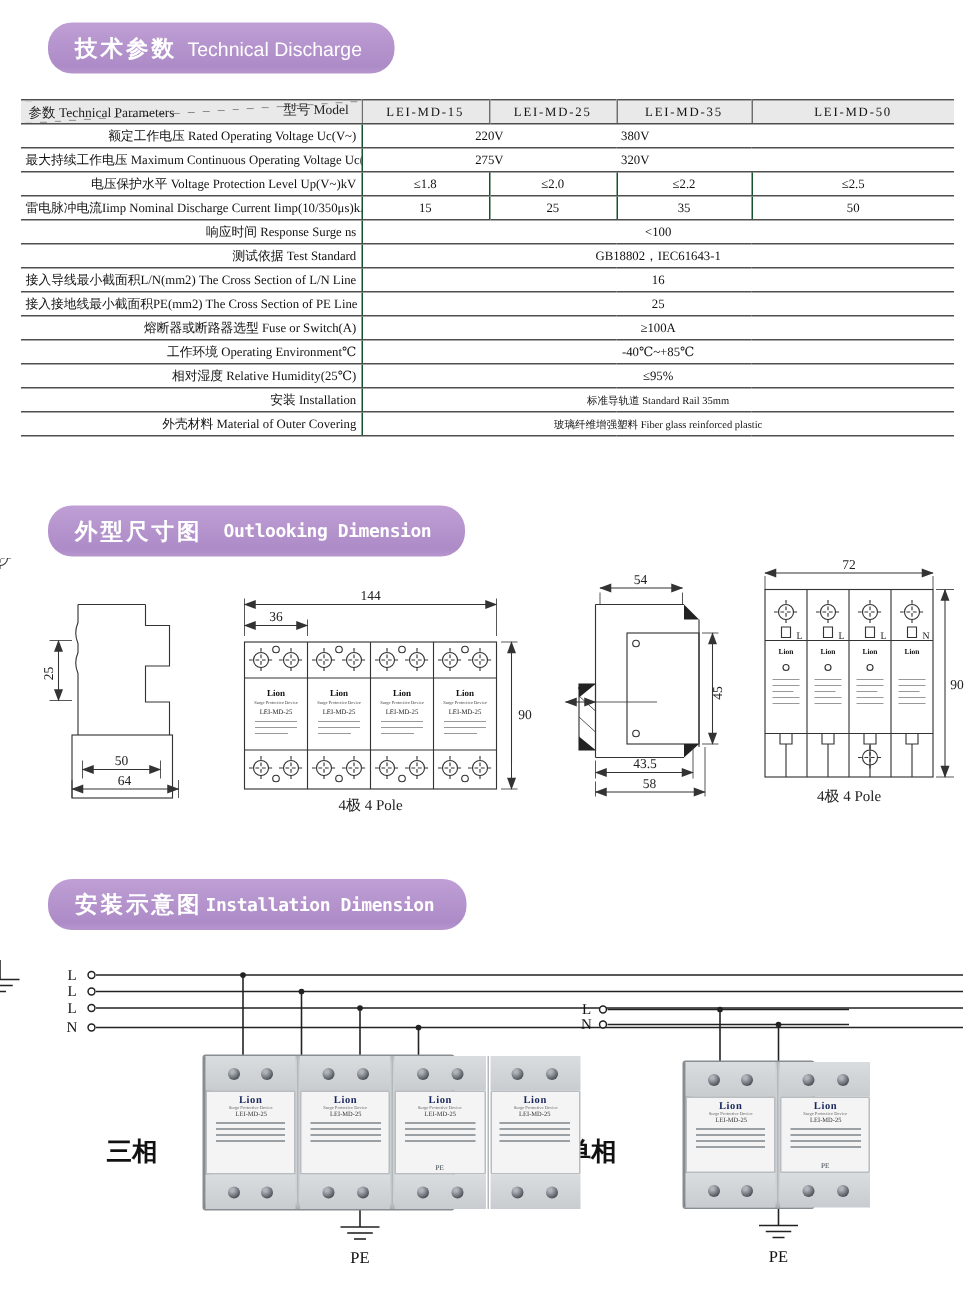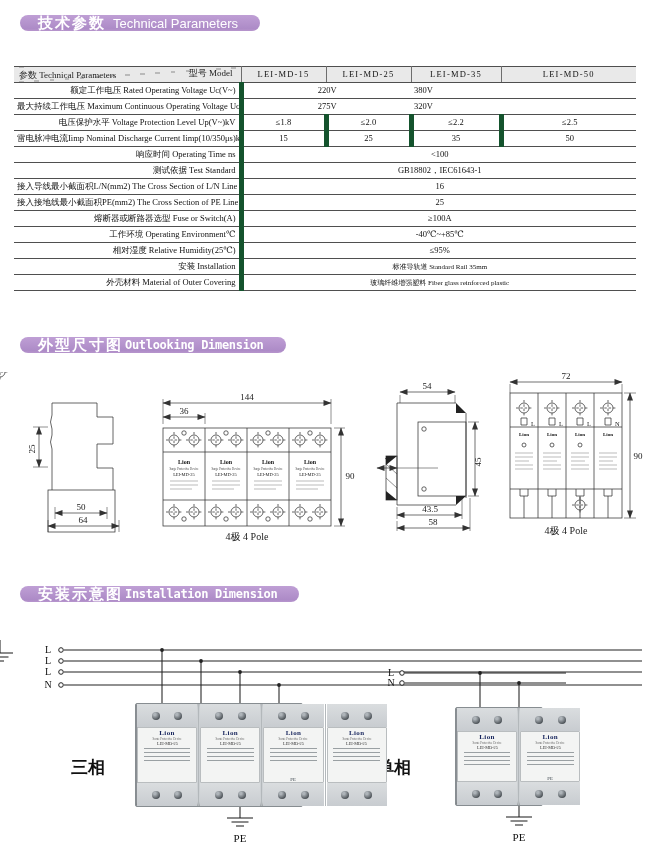--- a/index.html
+++ b/index.html
@@ -1,37 +1,37 @@
 <!DOCTYPE html>
 <html><head>
 <meta charset="utf-8">
 <style>
   html,body { margin:0; padding:0; background:#fff; }
   #page { position:relative; width:647px; height:868px; background:#ffffff; overflow:hidden;
           font-family:"Liberation Serif","DejaVu Serif",serif; }
 
   
-  .pill { position:absolute; left:20px; height:16px; border-radius:16px;
+  .pill { position:absolute; left:32px; height:34px; border-radius:16px;
           background:linear-gradient(180deg,#bf9fd5 0%,#ad8bc7 85%,#b795cd 100%);
           color:#fff; display:flex; align-items:center; padding:0 22px 0 18px; }
   .pill-zh { font-family:"Liberation Sans","DejaVu Sans",sans-serif; font-weight:bold;
              font-size:15px; letter-spacing:2px; white-space:nowrap; }
   .pill-en { font-family:"Liberation Sans","DejaVu Sans",sans-serif; font-size:13px;
              margin-left:7px; white-space:nowrap; }
   .pill-en.mono { font-family:"DejaVu Sans Mono","Liberation Mono",monospace; font-size:12px;
                   font-weight:bold; margin-left:2px; letter-spacing:-.3px; }
-  #pill1 { top:15px; } #pill2 { top:337px; } #pill3 { top:586px; }
+  #pill1 { top:15px; } #pill2 { top:337px;gap:12px; } #pill3 { top:586px; }
 
   
   #paramTable { position:absolute; left:14px; top:66px; width:622px; border-collapse:collapse;
                 table-layout:fixed; border-top:1px solid #4f4f4f; }
   #paramTable td { border-bottom:1px solid #4f4f4f; padding:0 3px; height:15px;
                    font-size:8.5px; color:#111; line-height:1.05; overflow:hidden; white-space:nowrap; }
   td.lbl { text-align:right; padding-left:4px; }
-  td.val { text-align:center; font-size:9.5px; border-left:5px solid #14532d; }
+  td.val { text-align:center; font-size:9.5px; border-left:1px solid #14532d; }
   td.nl  { border-left:none; }
   td.v2  { text-align:left; padding-left:9px; }
   td.model { background:#e9e9e9; border-left:1px solid #6e6e6e; text-align:center;
              font-size:11px; letter-spacing:1.2px; height:25px; }
   td.corner { background:#e9e9e9; position:relative; height:25px;
               background-image:linear-gradient(to bottom right,
                 rgba(0,0,0,0) 49.5%, #8a8a8a 49.5%, #8a8a8a 50.5%, rgba(0,0,0,0) 50.5%); }
   .c-top { position:absolute; top:2px; right:8px; font-size:9px; color:#222;padding-left:19px; }
   .c-bot { position:absolute; bottom:2px; left:5px; font-size:9px; color:#222; }
   .fullwrap { display:inline-block; width:200px; }
@@ -86,21 +86,21 @@
   #dev3 { left:135px; top:63px; width:166px; height:102px; }
   #dev1 { left:455px; top:67px; width:86px;  height:97px; }
 </style>
 </head>
 <body>
 
 <div id="page">
 
   <div class="pill" id="pill1">
     <span class="pill-zh">技术参数</span>
-    <span class="pill-en">Technical Parameters</span>
+    <span class="pill-en">Technical Discharge</span>
   </div>
 
   <table id="paramTable">
     <colgroup>
       <col style="width:227px">
         <col style="width:85px">
         <col style="width:85px">
         <col style="width:90px">
         <col style="width:135px">
     </colgroup>
@@ -133,21 +133,21 @@
       <td class="val">≤2.5</td>
     </tr>
     <tr>
       <td class="lbl">雷电脉冲电流Iimp Nominal Discharge Current Iimp(10/350μs)kA</td>
       <td class="val">15</td>
       <td class="val">25</td>
       <td class="val">35</td>
       <td class="val">50</td>
     </tr>
     <tr>
-      <td class="lbl">响应时间 Operating Time ns</td>
+      <td class="lbl">响应时间 Response Surge ns</td>
       <td class="val" colspan="4"><span class="fullwrap">&lt;100</span></td>
     </tr>
     <tr>
       <td class="lbl">测试依据 Test Standard</td>
       <td class="val" colspan="4"><span class="fullwrap">GB18802，IEC61643-1</span></td>
     </tr>
     <tr>
       <td class="lbl">接入导线最小截面积L/N(mm2) The Cross Section of L/N Line</td>
       <td class="val" colspan="4"><span class="fullwrap">16</span></td>
     </tr>

